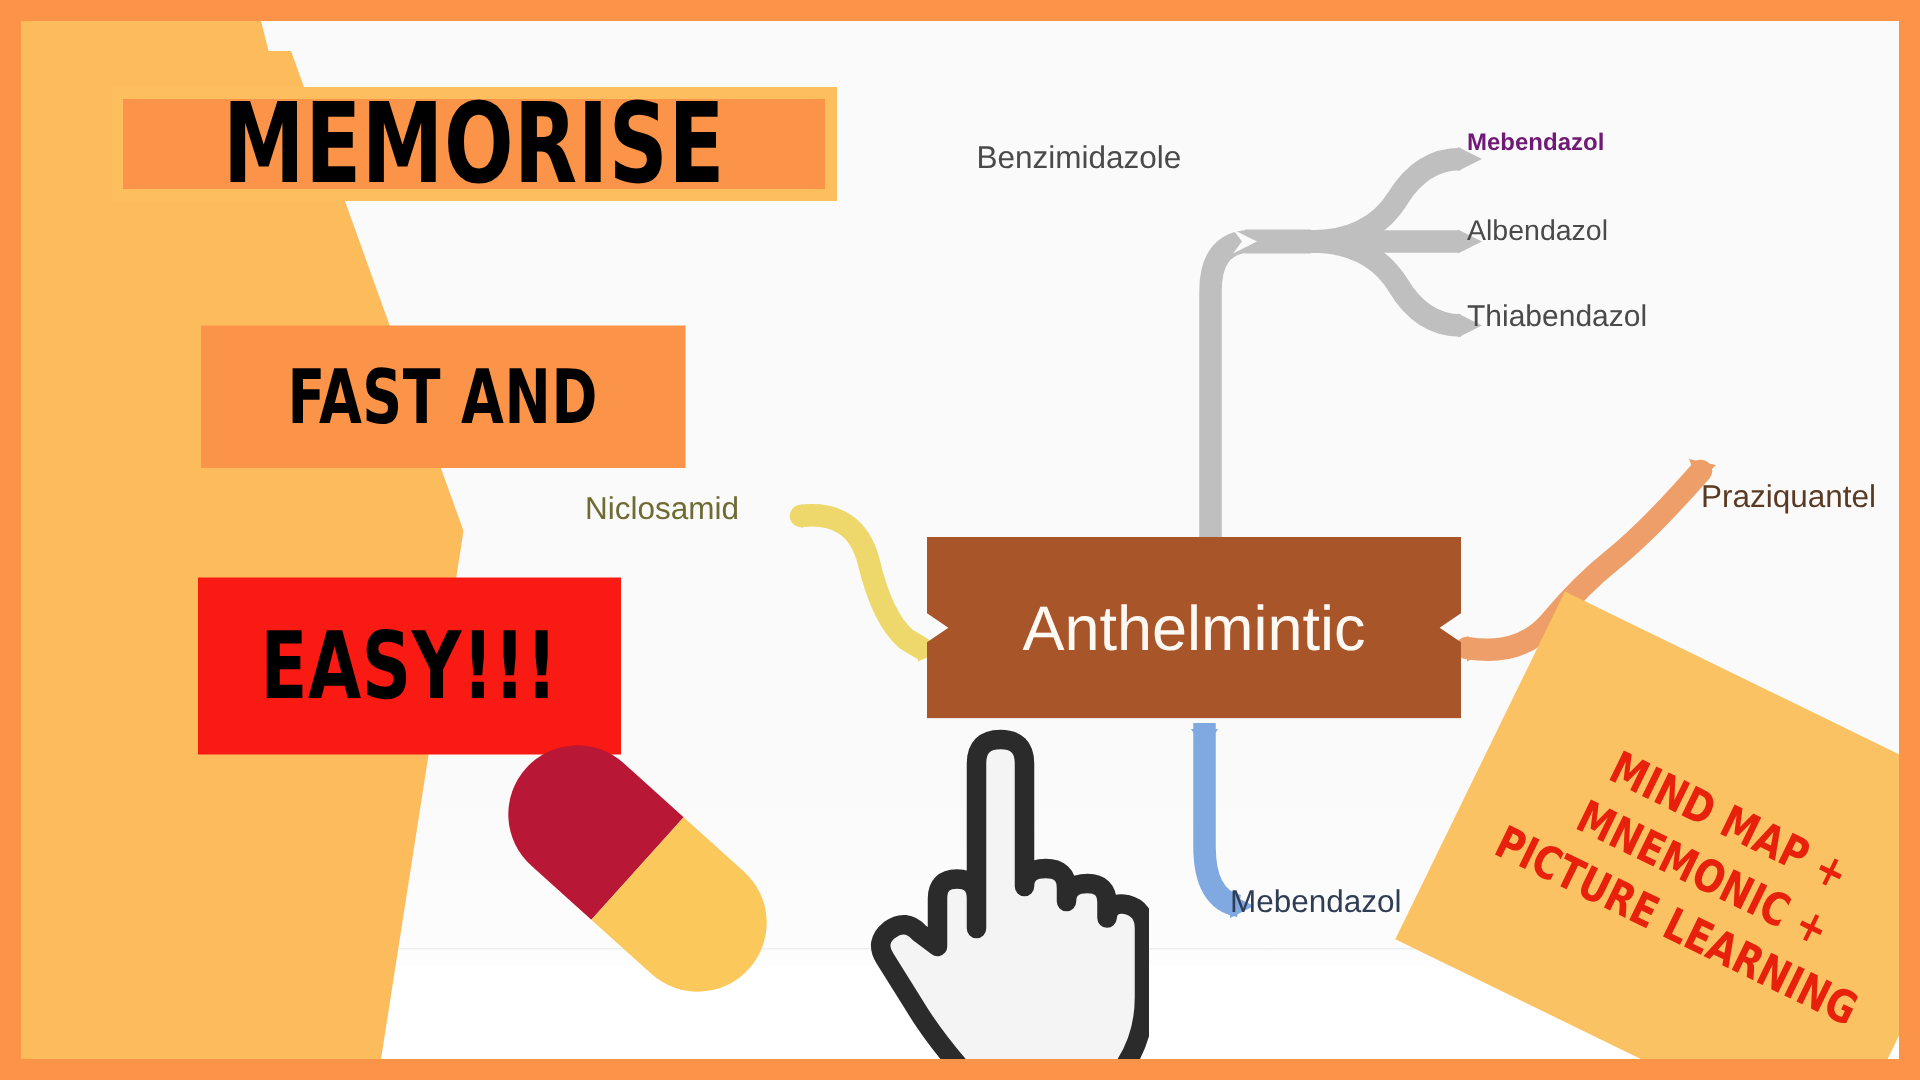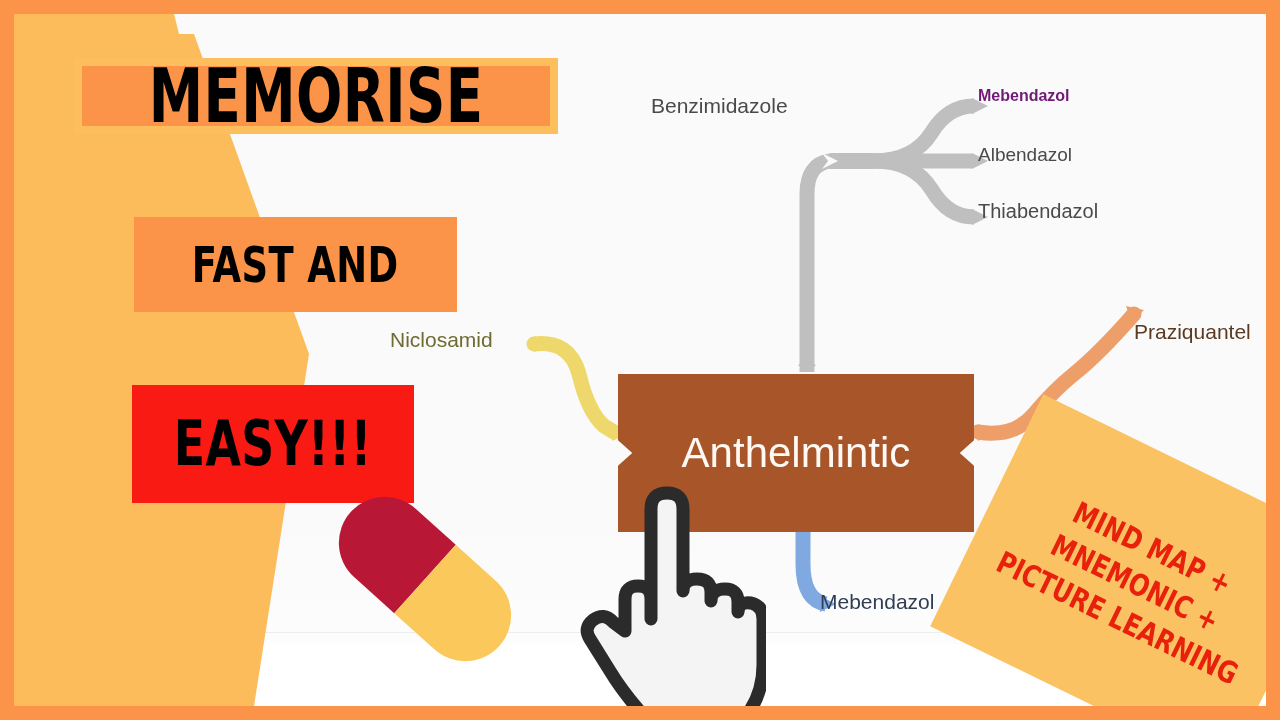--- a/index.html
+++ b/index.html
@@ -50,21 +50,21 @@
            background:#FBC264;transform:rotate(26deg);transform-origin:20% 20%;
            display:flex;flex-direction:column;align-items:center;justify-content:center;gap:4px;}
   #callout .line{color:#E8210C;font-weight:700;font-size:30px;white-space:nowrap;
       font-family:"Liberation Sans Narrow","DejaVu Sans Condensed","Liberation Sans",sans-serif;
       transform:scaleX(.9);}
 
   
   #mindmap{position:absolute;left:0;top:0;width:1252px;height:692px;}
   .mm-label{position:absolute;white-space:nowrap;}
 
-  #node-center{position:absolute;left:604px;top:360px;width:356px;height:158px;}
+  #node-center{position:absolute;left:604px;top:344px;width:356px;height:121px;}
   #node-center .box{position:absolute;inset:0;background:#A8552A;
      clip-path:polygon(0 0,100% 0,100% 42%,96% 50%,100% 58%,100% 100%,0 100%,0 58%,4% 50%,0 42%);}
   #node-center .label{position:absolute;inset:0;display:flex;align-items:center;justify-content:center;
      color:#FFF9F4;font-size:42px;line-height:1.12;text-align:center;}
 
   
   #cursor{position:absolute;left:556px;top:465px;width:196px;height:245px;}
 </style>
 </head>
 <body>

